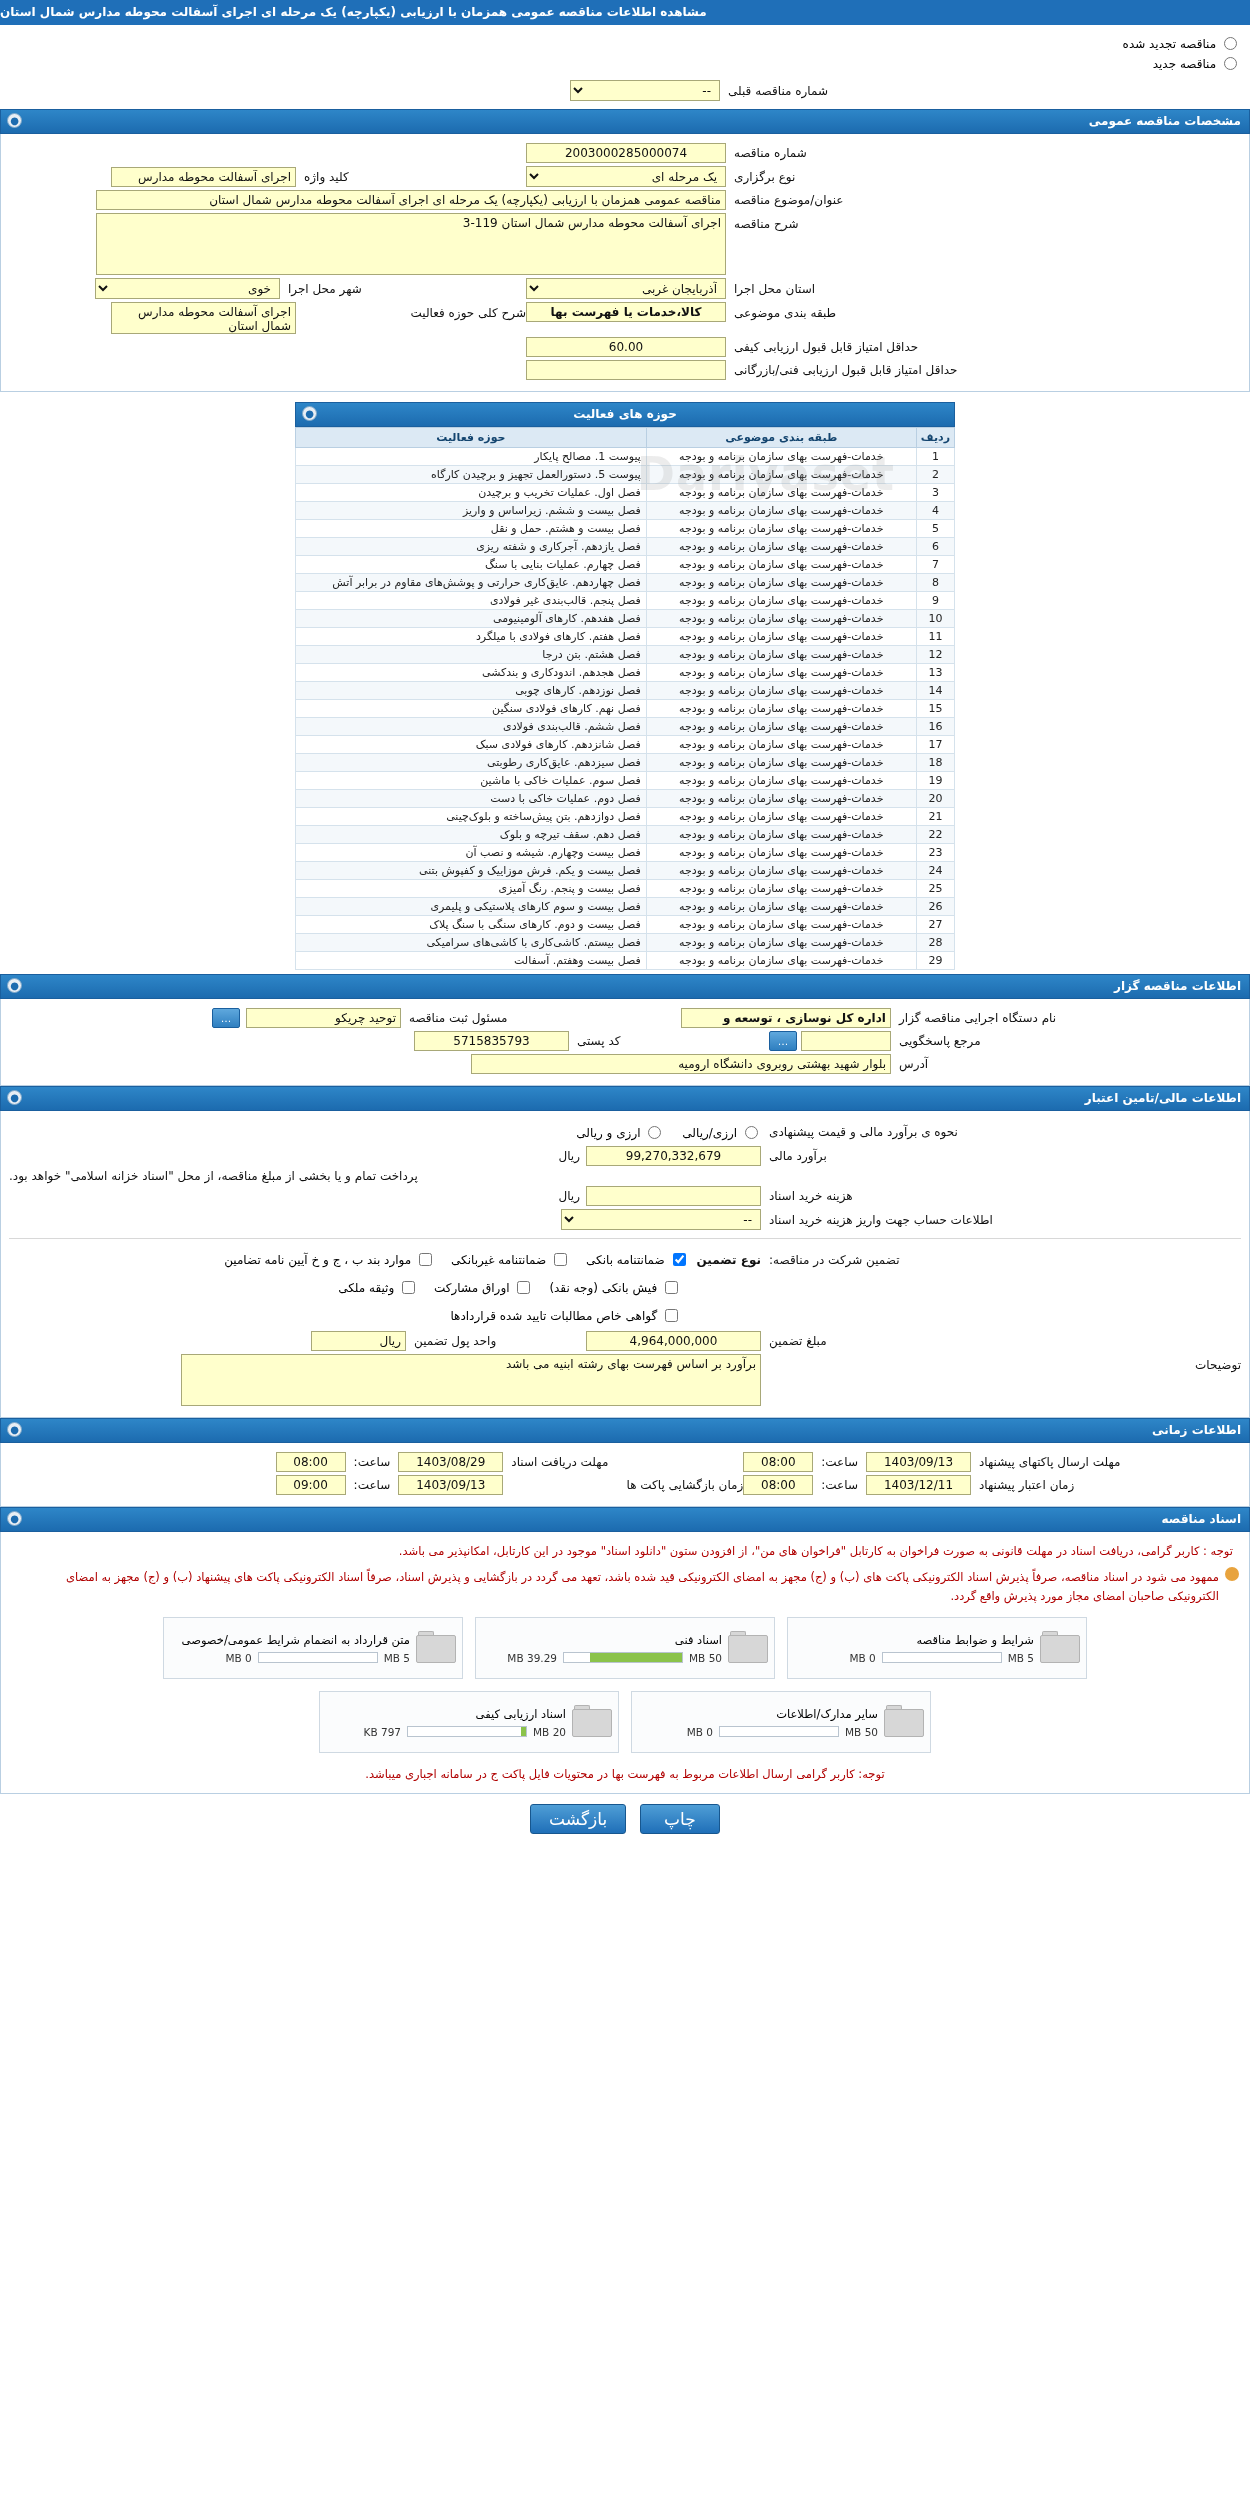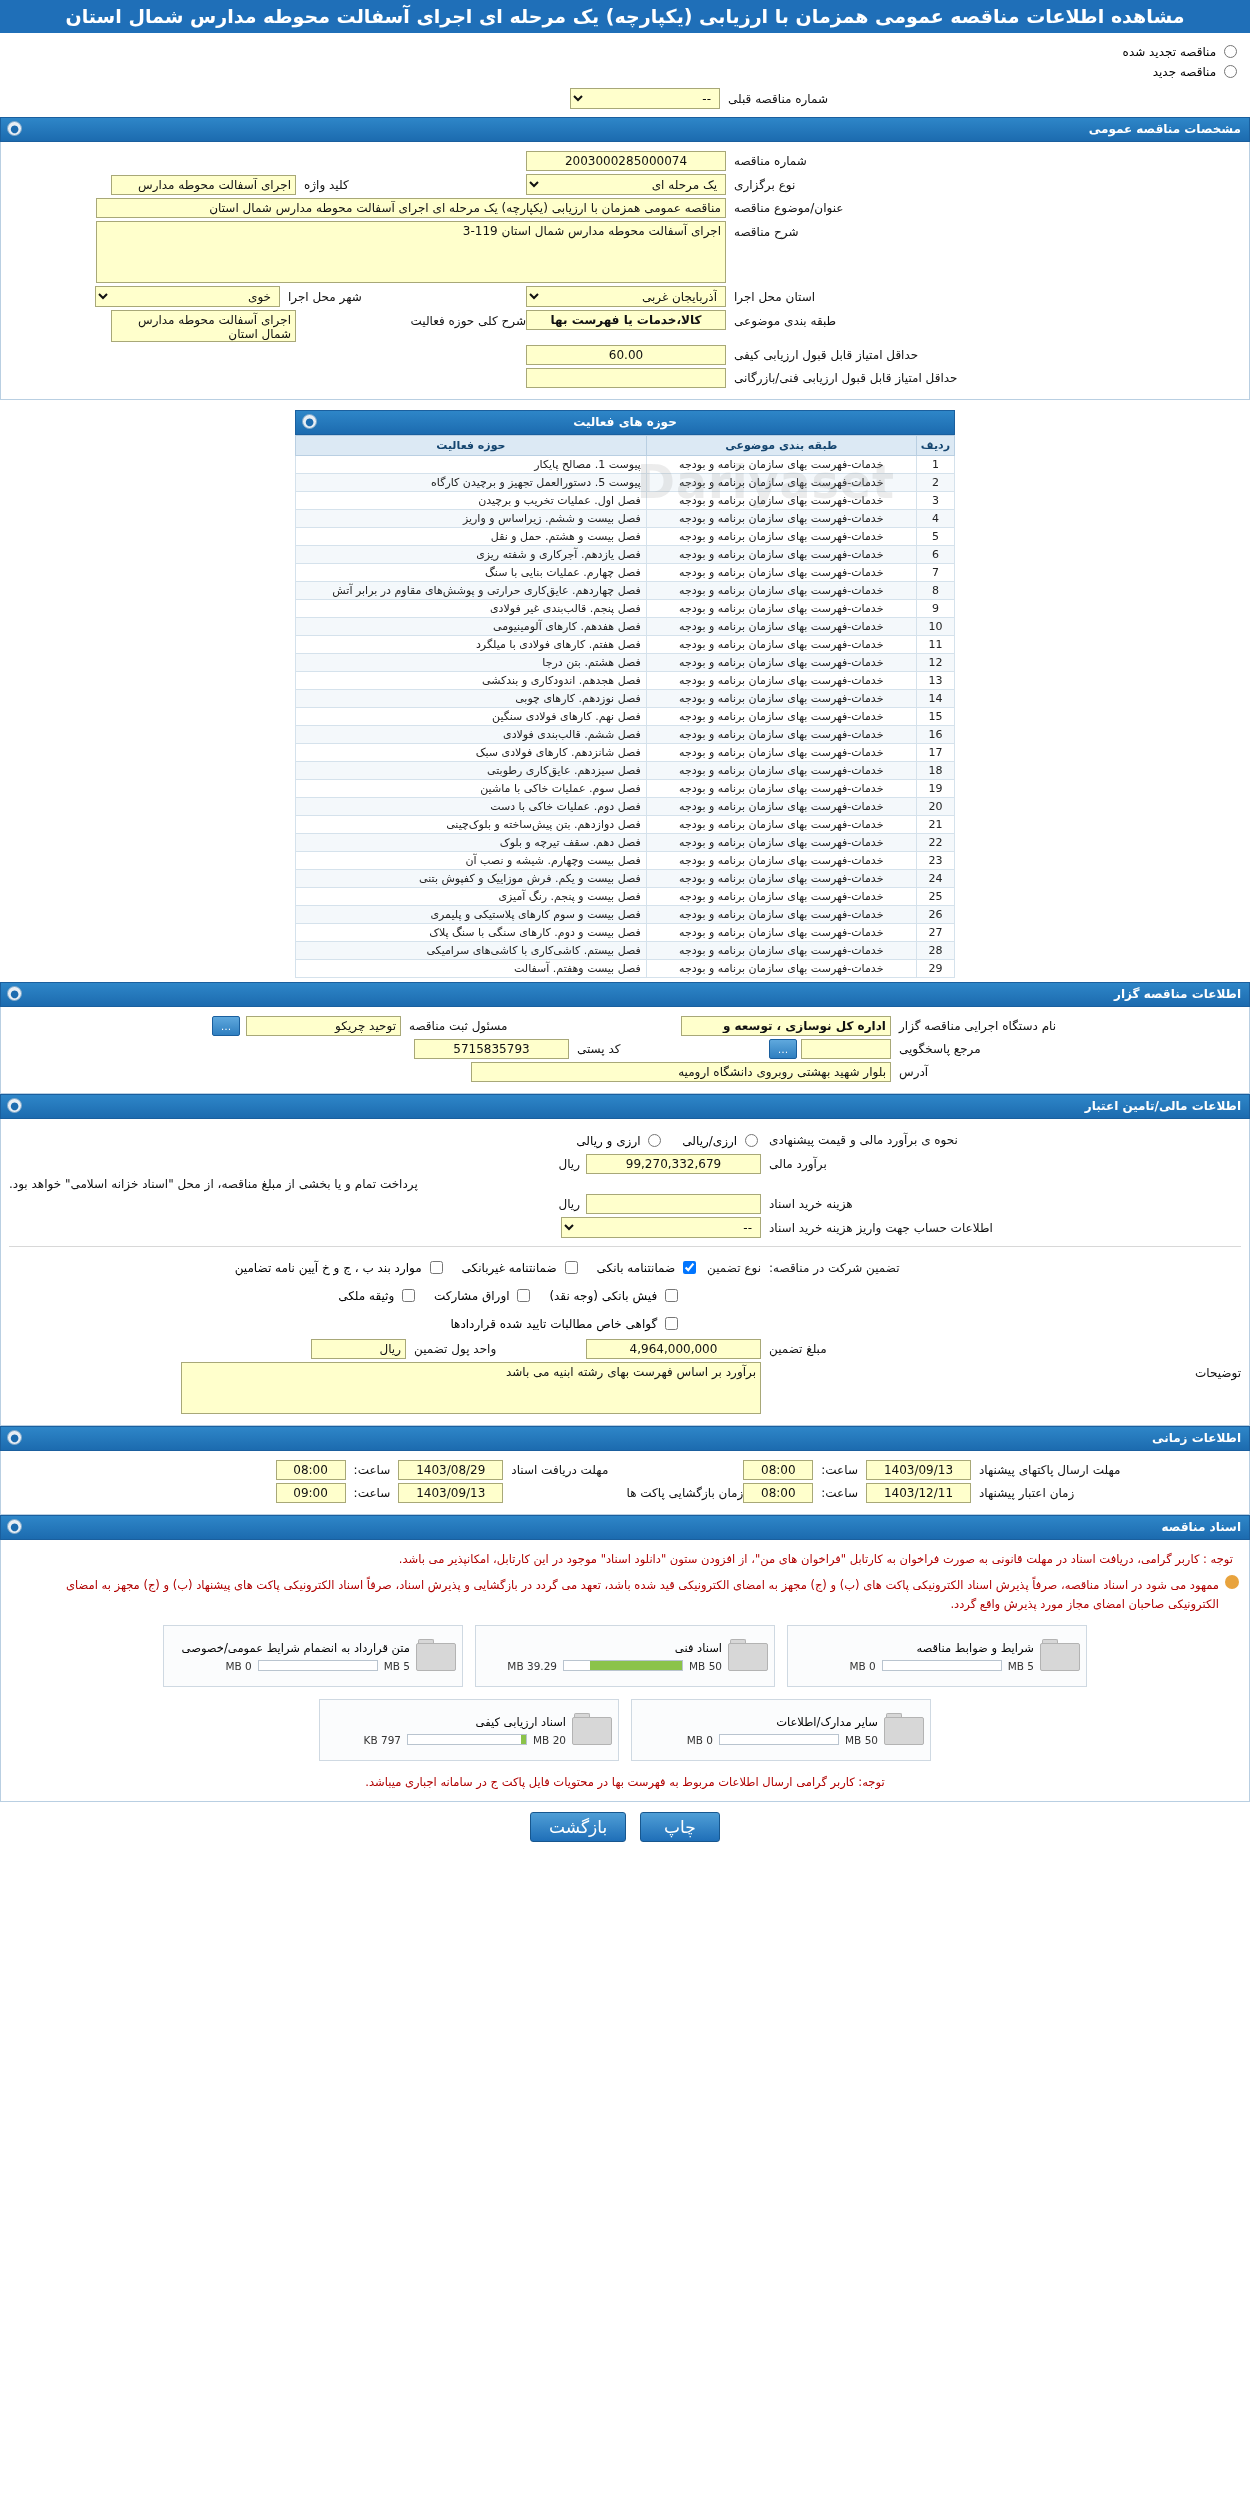--- a/index.html
+++ b/index.html
@@ -11,22 +11,22 @@
     background:#ffffff;
     color:#000;
     direction:rtl;
   }
   .page { width:1250px; position:relative; padding:0 0 10px 0; }
 
   
   .title-bar {
     background:#1F6FB8;
     color:#ffffff;
-    text-align:center;
-    font-size:19px;
+    text-align:left;
+    font-size:12px;
     font-weight:bold;
     padding:5px 0 6px 0;
     letter-spacing:0;
   }
 
   
   .sec-head {
     background:linear-gradient(to bottom,#2E86C8 0%, #1C6BAF 100%);
     color:#fff;
     font-weight:bold;
@@ -480,21 +480,21 @@
       <span class="lbl" style="width:480px;">اطلاعات حساب جهت واریز هزینه خرید اسناد</span>
       <select class="t" style="width:200px;">
         <option>--</option>
       </select>
     </div>
 
     <hr class="sep">
 
     <div class="frow">
       <span class="lbl" style="width:480px; font-weight:normal;">تضمین شرکت در مناقصه:</span>
-      <span class="lbl" style="padding-left:8px;">نوع تضمین</span>
+      <span class="lbl" style="padding-left:8px;font-weight:bold;">نوع تضمین</span>
       <span class="chk">
         <input type="checkbox" checked="" style="">
         <span>ضمانتنامه بانکی</span>
       </span>
       <span class="chk" style="margin-right:16px;">
         <input type="checkbox" style="">
         <span>ضمانتنامه غیربانکی</span>
       </span>
       <span class="chk" style="margin-right:16px;">
         <input type="checkbox" style="">

